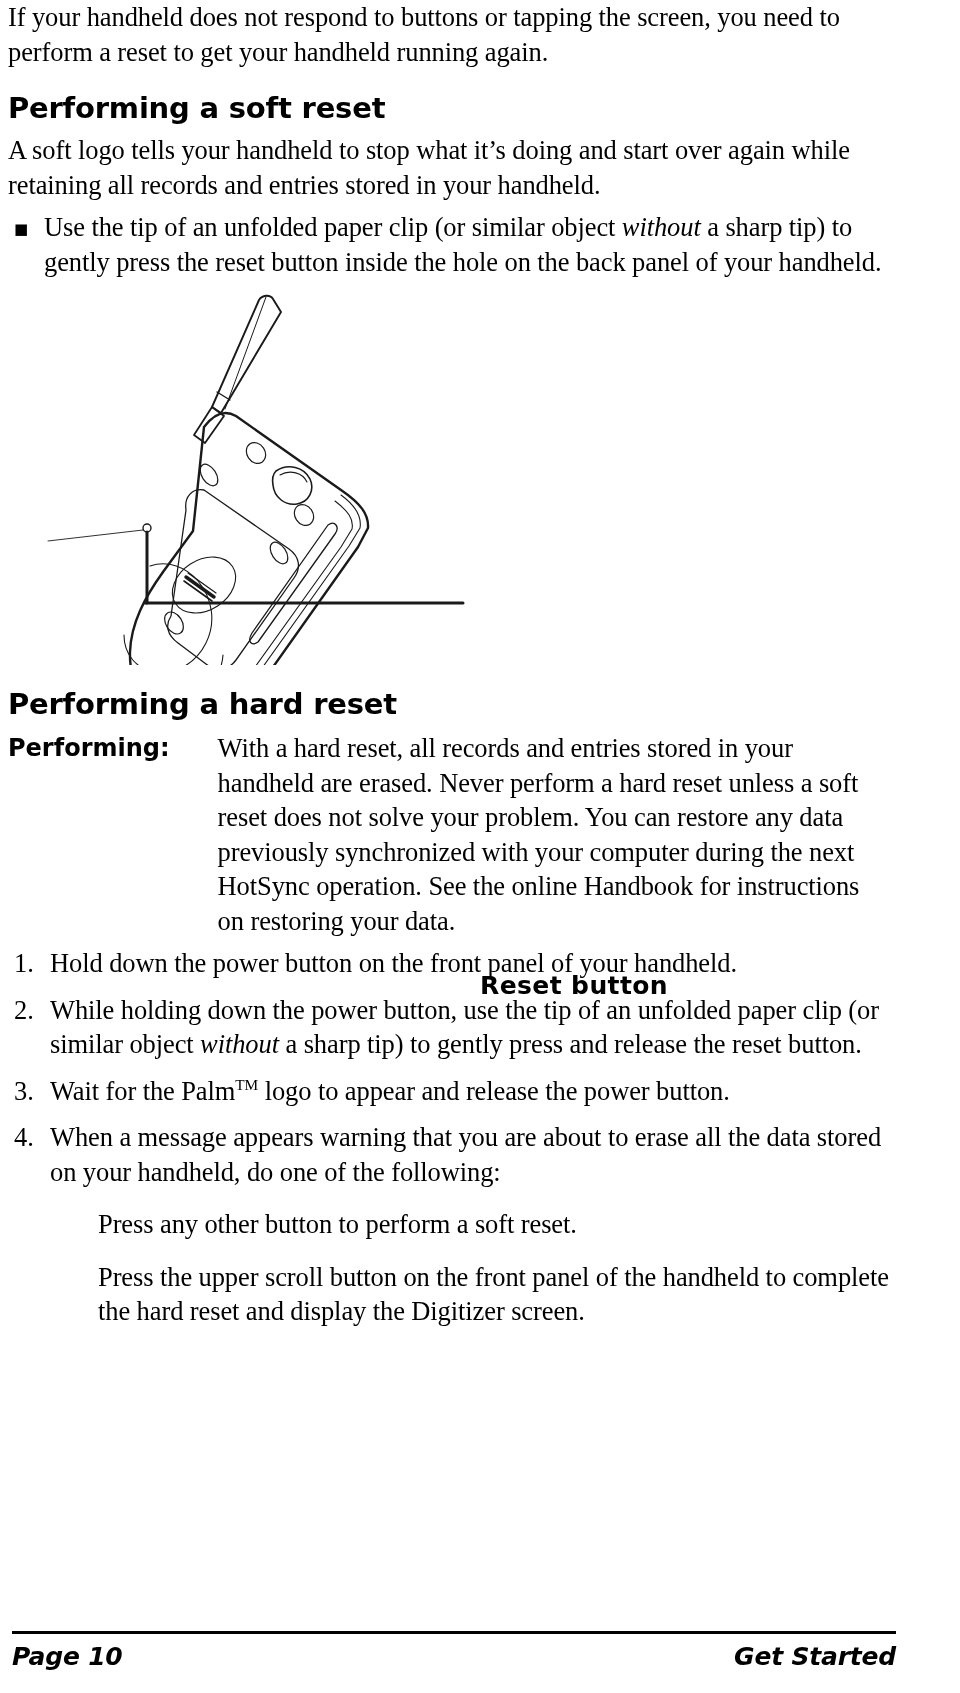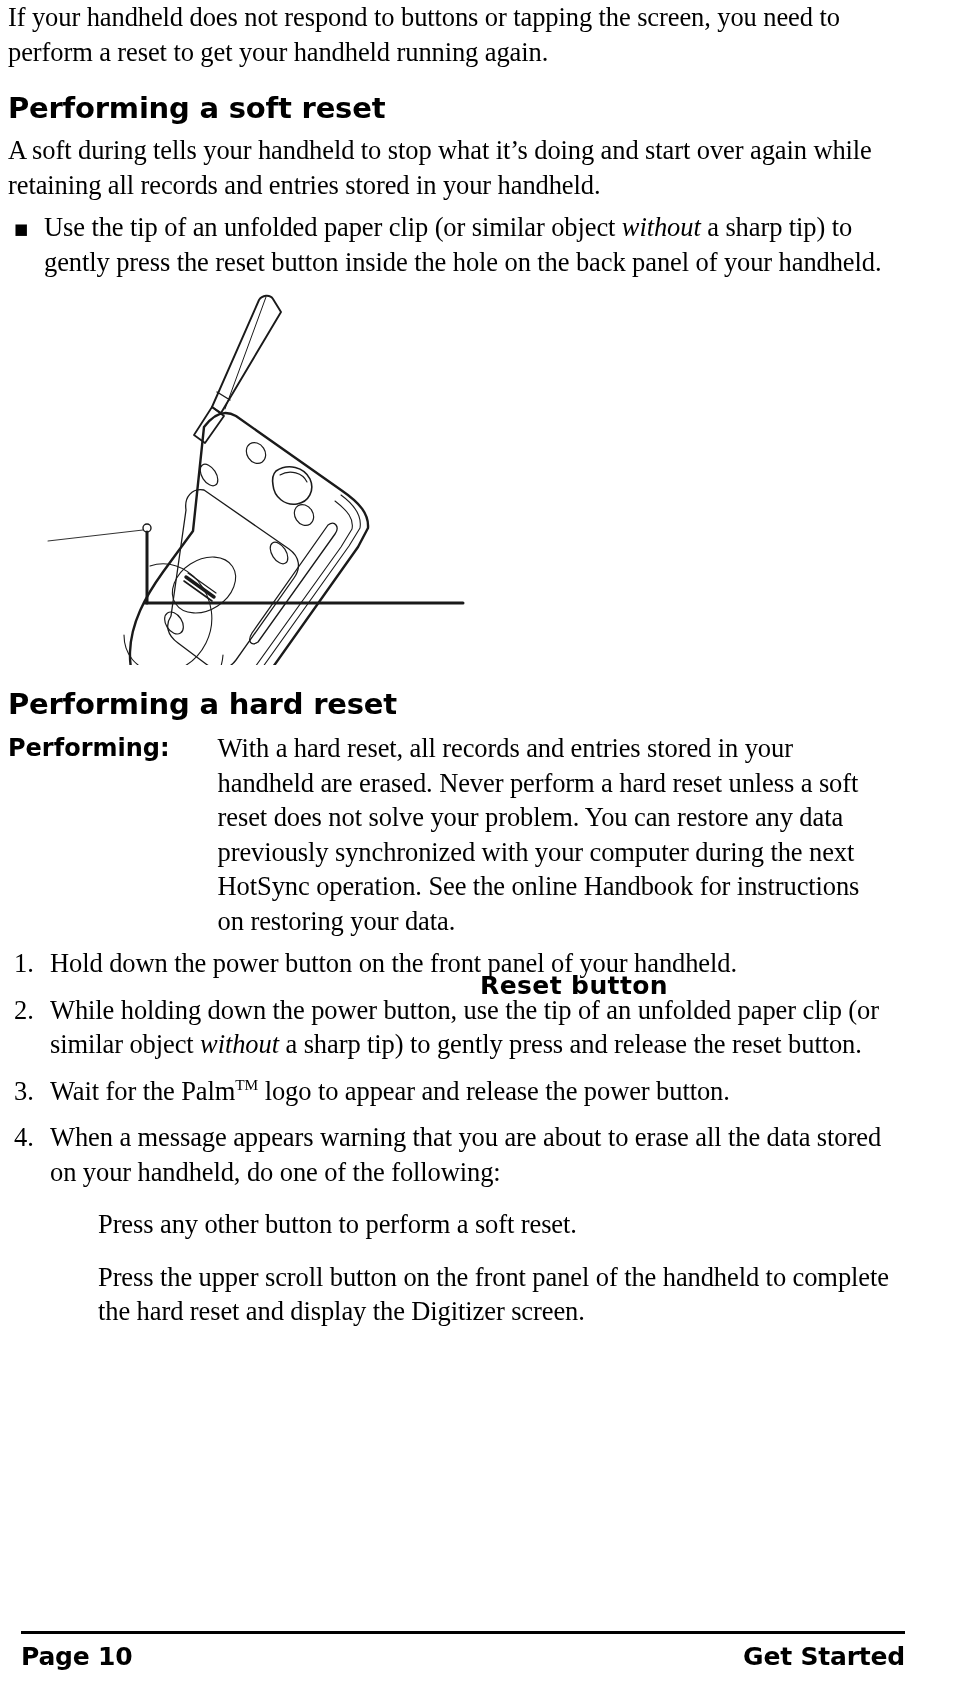--- a/index.html
+++ b/index.html
@@ -150,23 +150,24 @@
     font-weight: bold;
     font-size: 25px;
     letter-spacing: 0.4px;
     white-space: nowrap;
     text-align: right;
   }
 
   
   .footer {
     position: absolute;
-    left: 21px;
+    left: 12px;
     bottom: 22px;
     width: 884px;
+    font-style: italic;
   }
   .footer-rule {
     border: 0;
     border-top: 3px solid #000;
     margin: 0 0 8px 0;
     width: 100%;
   }
   .footer-row {
     display: flex;
     justify-content: space-between;
@@ -182,21 +183,21 @@
 
 <div class="page">
 
   <div class="content">
 
 
     <p class="body">If your handheld does not respond to buttons or tapping the screen, you need to perform a reset to get your handheld running again.</p>
 
     <h2 class="section-title">Performing a soft reset</h2>
 
-    <p class="body">A soft during tells your handheld to stop what it’s doing and start over again while retaining all records and entries stored in your handheld.</p>
+    <p class="body">A soft logo tells your handheld to stop what it’s doing and start over again while retaining all records and entries stored in your handheld.</p>
 
     <div class="bullet-block">
       <span class="bullet-marker">■</span>
       <span class="bullet-body"><span>Use the tip of an unfolded paper clip (or similar object </span><i class="em">without</i><span> a sharp tip) to gently press the reset button inside the hole on the back panel of your handheld.</span></span>
     </div>
 
     <div class="figure">
       <svg width="884" height="380" viewBox="0 0 884 380" xmlns="http://www.w3.org/2000/svg">
         <g fill="none" stroke="#1a1a1a" stroke-linecap="round" stroke-linejoin="round">
 

